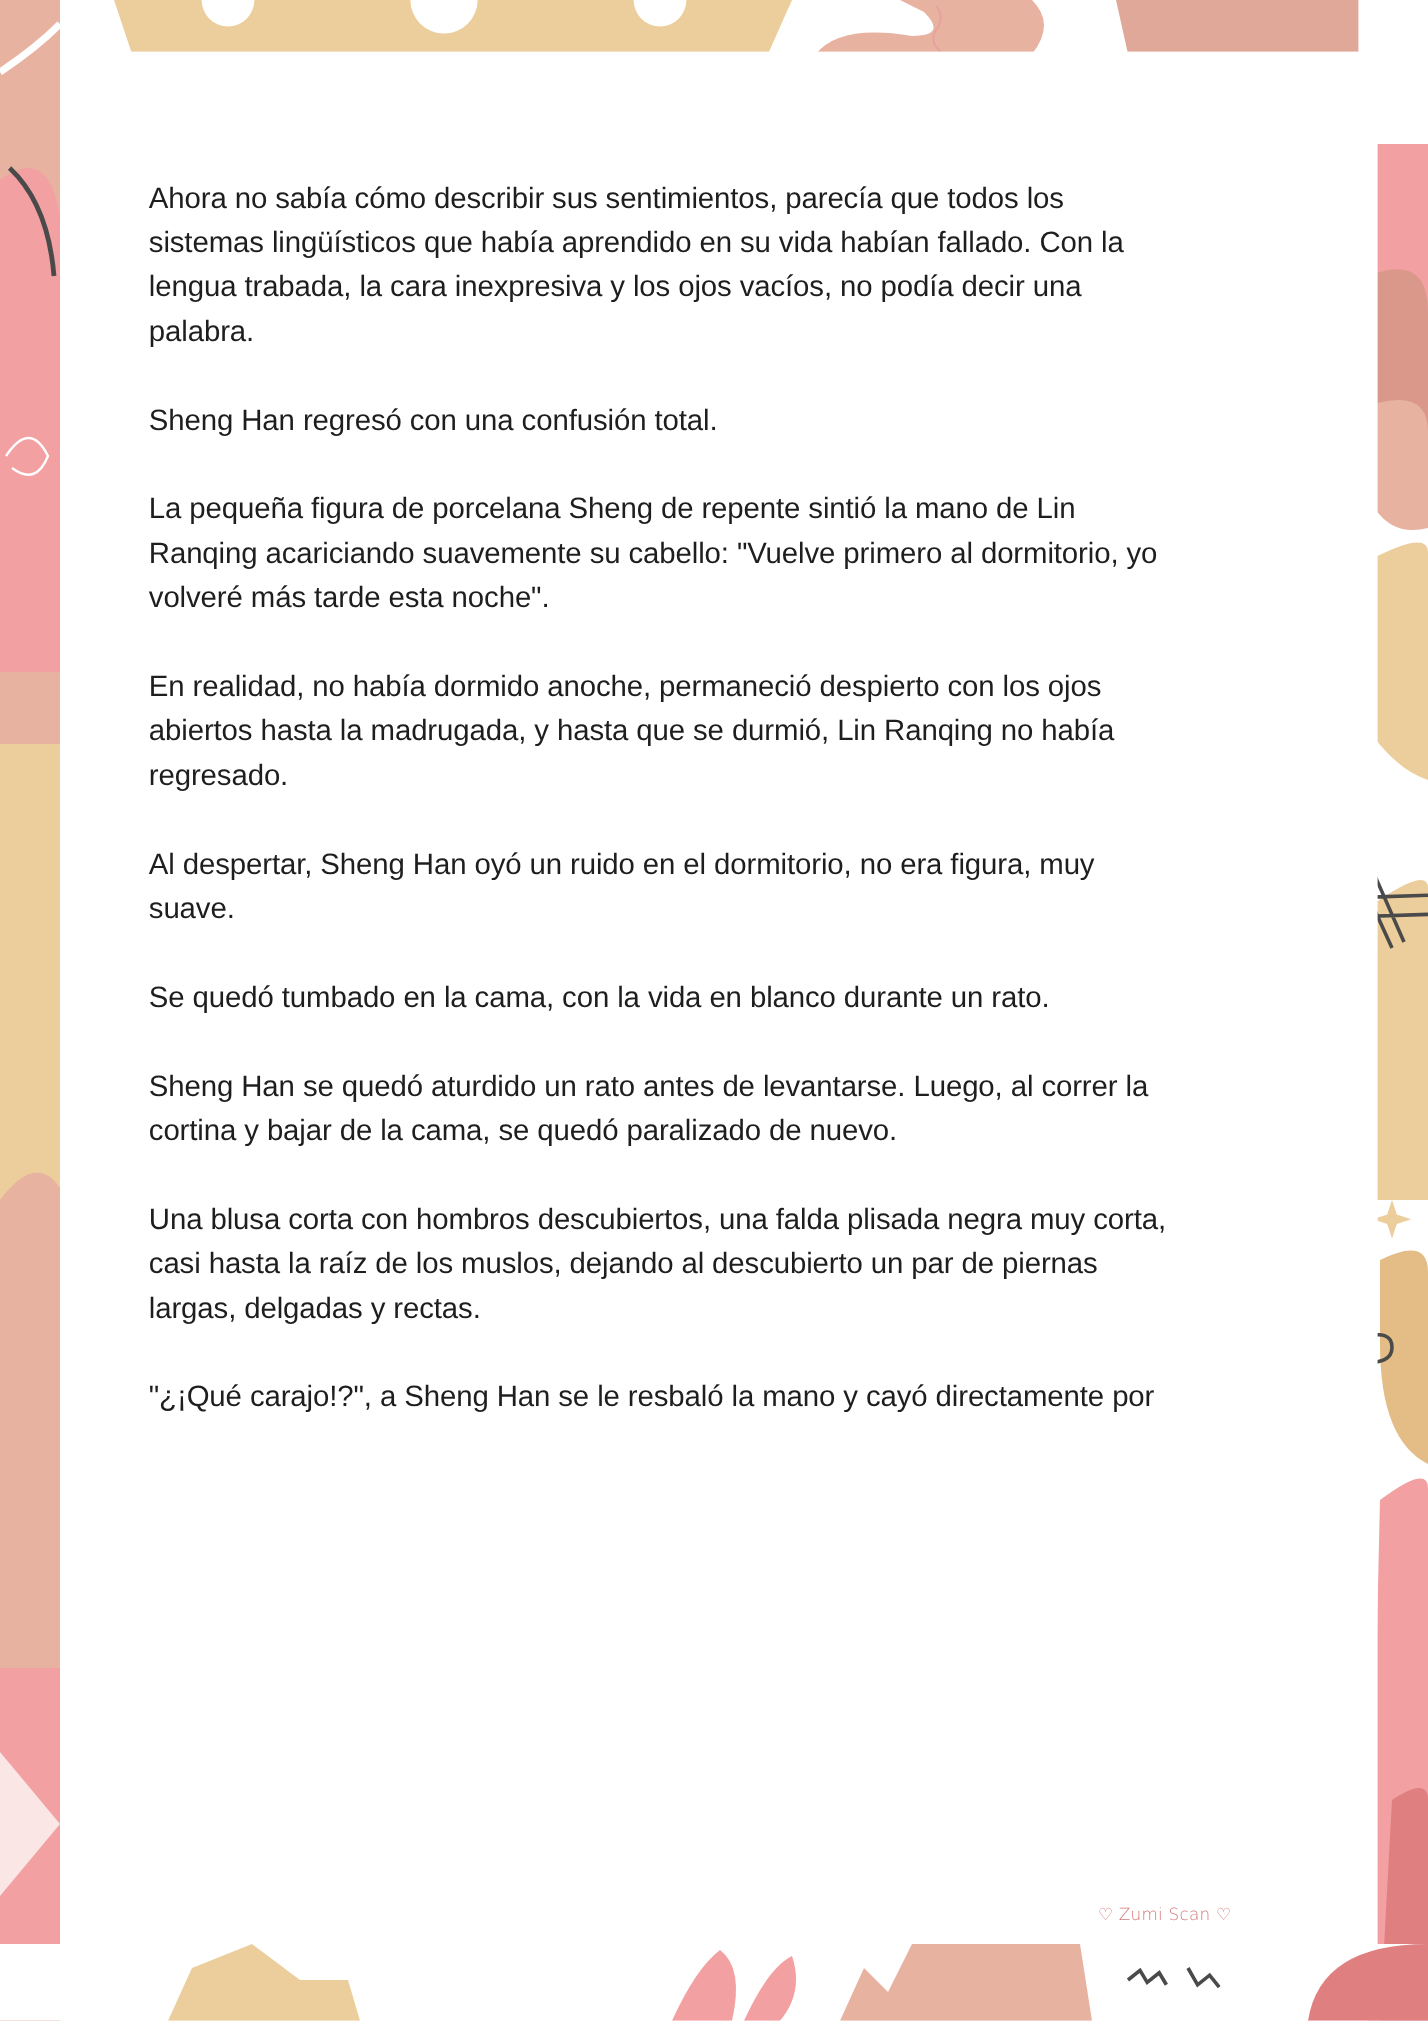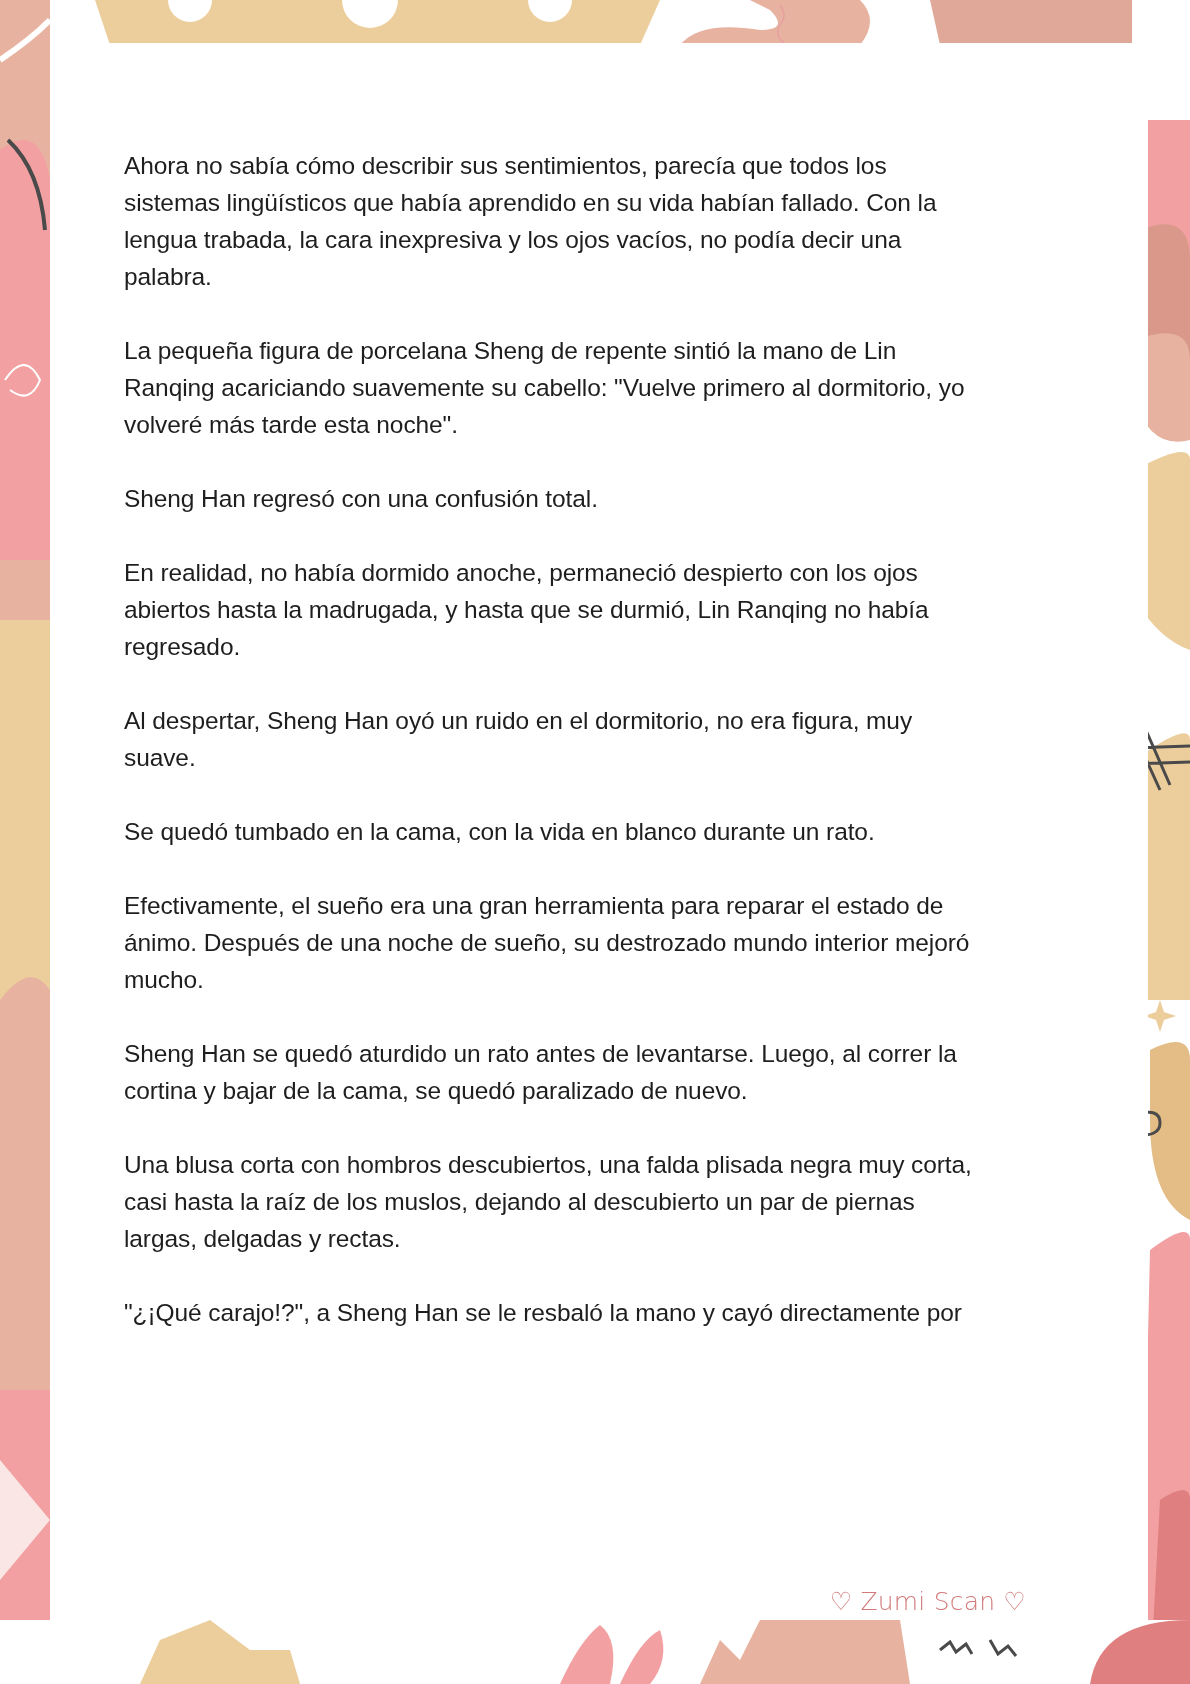--- a/index.html
+++ b/index.html
@@ -14,21 +14,21 @@
     background: #ffffff; z-index: 2;
   }
   .text {
     position: absolute; left: 58px; top: 104px; width: 1000px;
     font-size: 24.5px; line-height: 37px; color: #1e1e1e;
     letter-spacing: -0.1px;
   }
   .text p { margin: 0 0 37px 0; white-space: pre-line; }
   .footer {
     position: absolute; right: 122px; top: 1544px;
-    font-family: "DejaVu Sans", sans-serif; font-size: 25px; color: #d27a7a;
+    font-family: "DejaVu Sans", sans-serif; font-size: 14px; color: #d27a7a;
     font-weight: 300; letter-spacing: 0.2px;
   }
 </style>
 </head>
 <body>
 
 <svg class="deco" width="1190" height="1684" style="left:0;top:0;z-index:1" viewBox="0 0 1190 1684">
 
   <path d="M95 0 H660 L640 45 H110 Z" fill="#ecce9c"></path>
   <circle cx="190" cy="0" r="22" fill="#fff"></circle>
@@ -69,33 +69,30 @@
   <path d="M1090 1684 Q1100 1620 1190 1620 V1684 Z" fill="#e07f80"></path>
   <path d="M940 1650 l10 -8 l6 10 l10 -8 l6 10 M990 1640 l8 14 l10 -8 l8 10" stroke="#4a4a4a" stroke-width="3" fill="none"></path>
 </svg>
 
 <div class="card">
   <div class="text">
     <p>Ahora no sabía cómo describir sus sentimientos, parecía que todos los
 sistemas lingüísticos que había aprendido en su vida habían fallado. Con la
 lengua trabada, la cara inexpresiva y los ojos vacíos, no podía decir una
 palabra.</p>
+    <p>Sheng Han regresó con una confusión total.</p>
     <p>La pequeña figura de porcelana Sheng de repente sintió la mano de Lin
 Ranqing acariciando suavemente su cabello: "Vuelve primero al dormitorio, yo
 volveré más tarde esta noche".</p>
-    <p>Sheng Han regresó con una confusión total.</p>
     <p>En realidad, no había dormido anoche, permaneció despierto con los ojos
 abiertos hasta la madrugada, y hasta que se durmió, Lin Ranqing no había
 regresado.</p>
     <p>Al despertar, Sheng Han oyó un ruido en el dormitorio, no era figura, muy
 suave.</p>
     <p>Se quedó tumbado en la cama, con la vida en blanco durante un rato.</p>
-    <p>Efectivamente, el sueño era una gran herramienta para reparar el estado de
-ánimo. Después de una noche de sueño, su destrozado mundo interior mejoró
-mucho.</p>
     <p>Sheng Han se quedó aturdido un rato antes de levantarse. Luego, al correr la
 cortina y bajar de la cama, se quedó paralizado de nuevo.</p>
     <p>Una blusa corta con hombros descubiertos, una falda plisada negra muy corta,
 casi hasta la raíz de los muslos, dejando al descubierto un par de piernas
 largas, delgadas y rectas.</p>
     <p>"¿¡Qué carajo!?", a Sheng Han se le resbaló la mano y cayó directamente por</p>
   </div>
   <div class="footer">♡ Zumi Scan ♡</div>
 </div>
 

